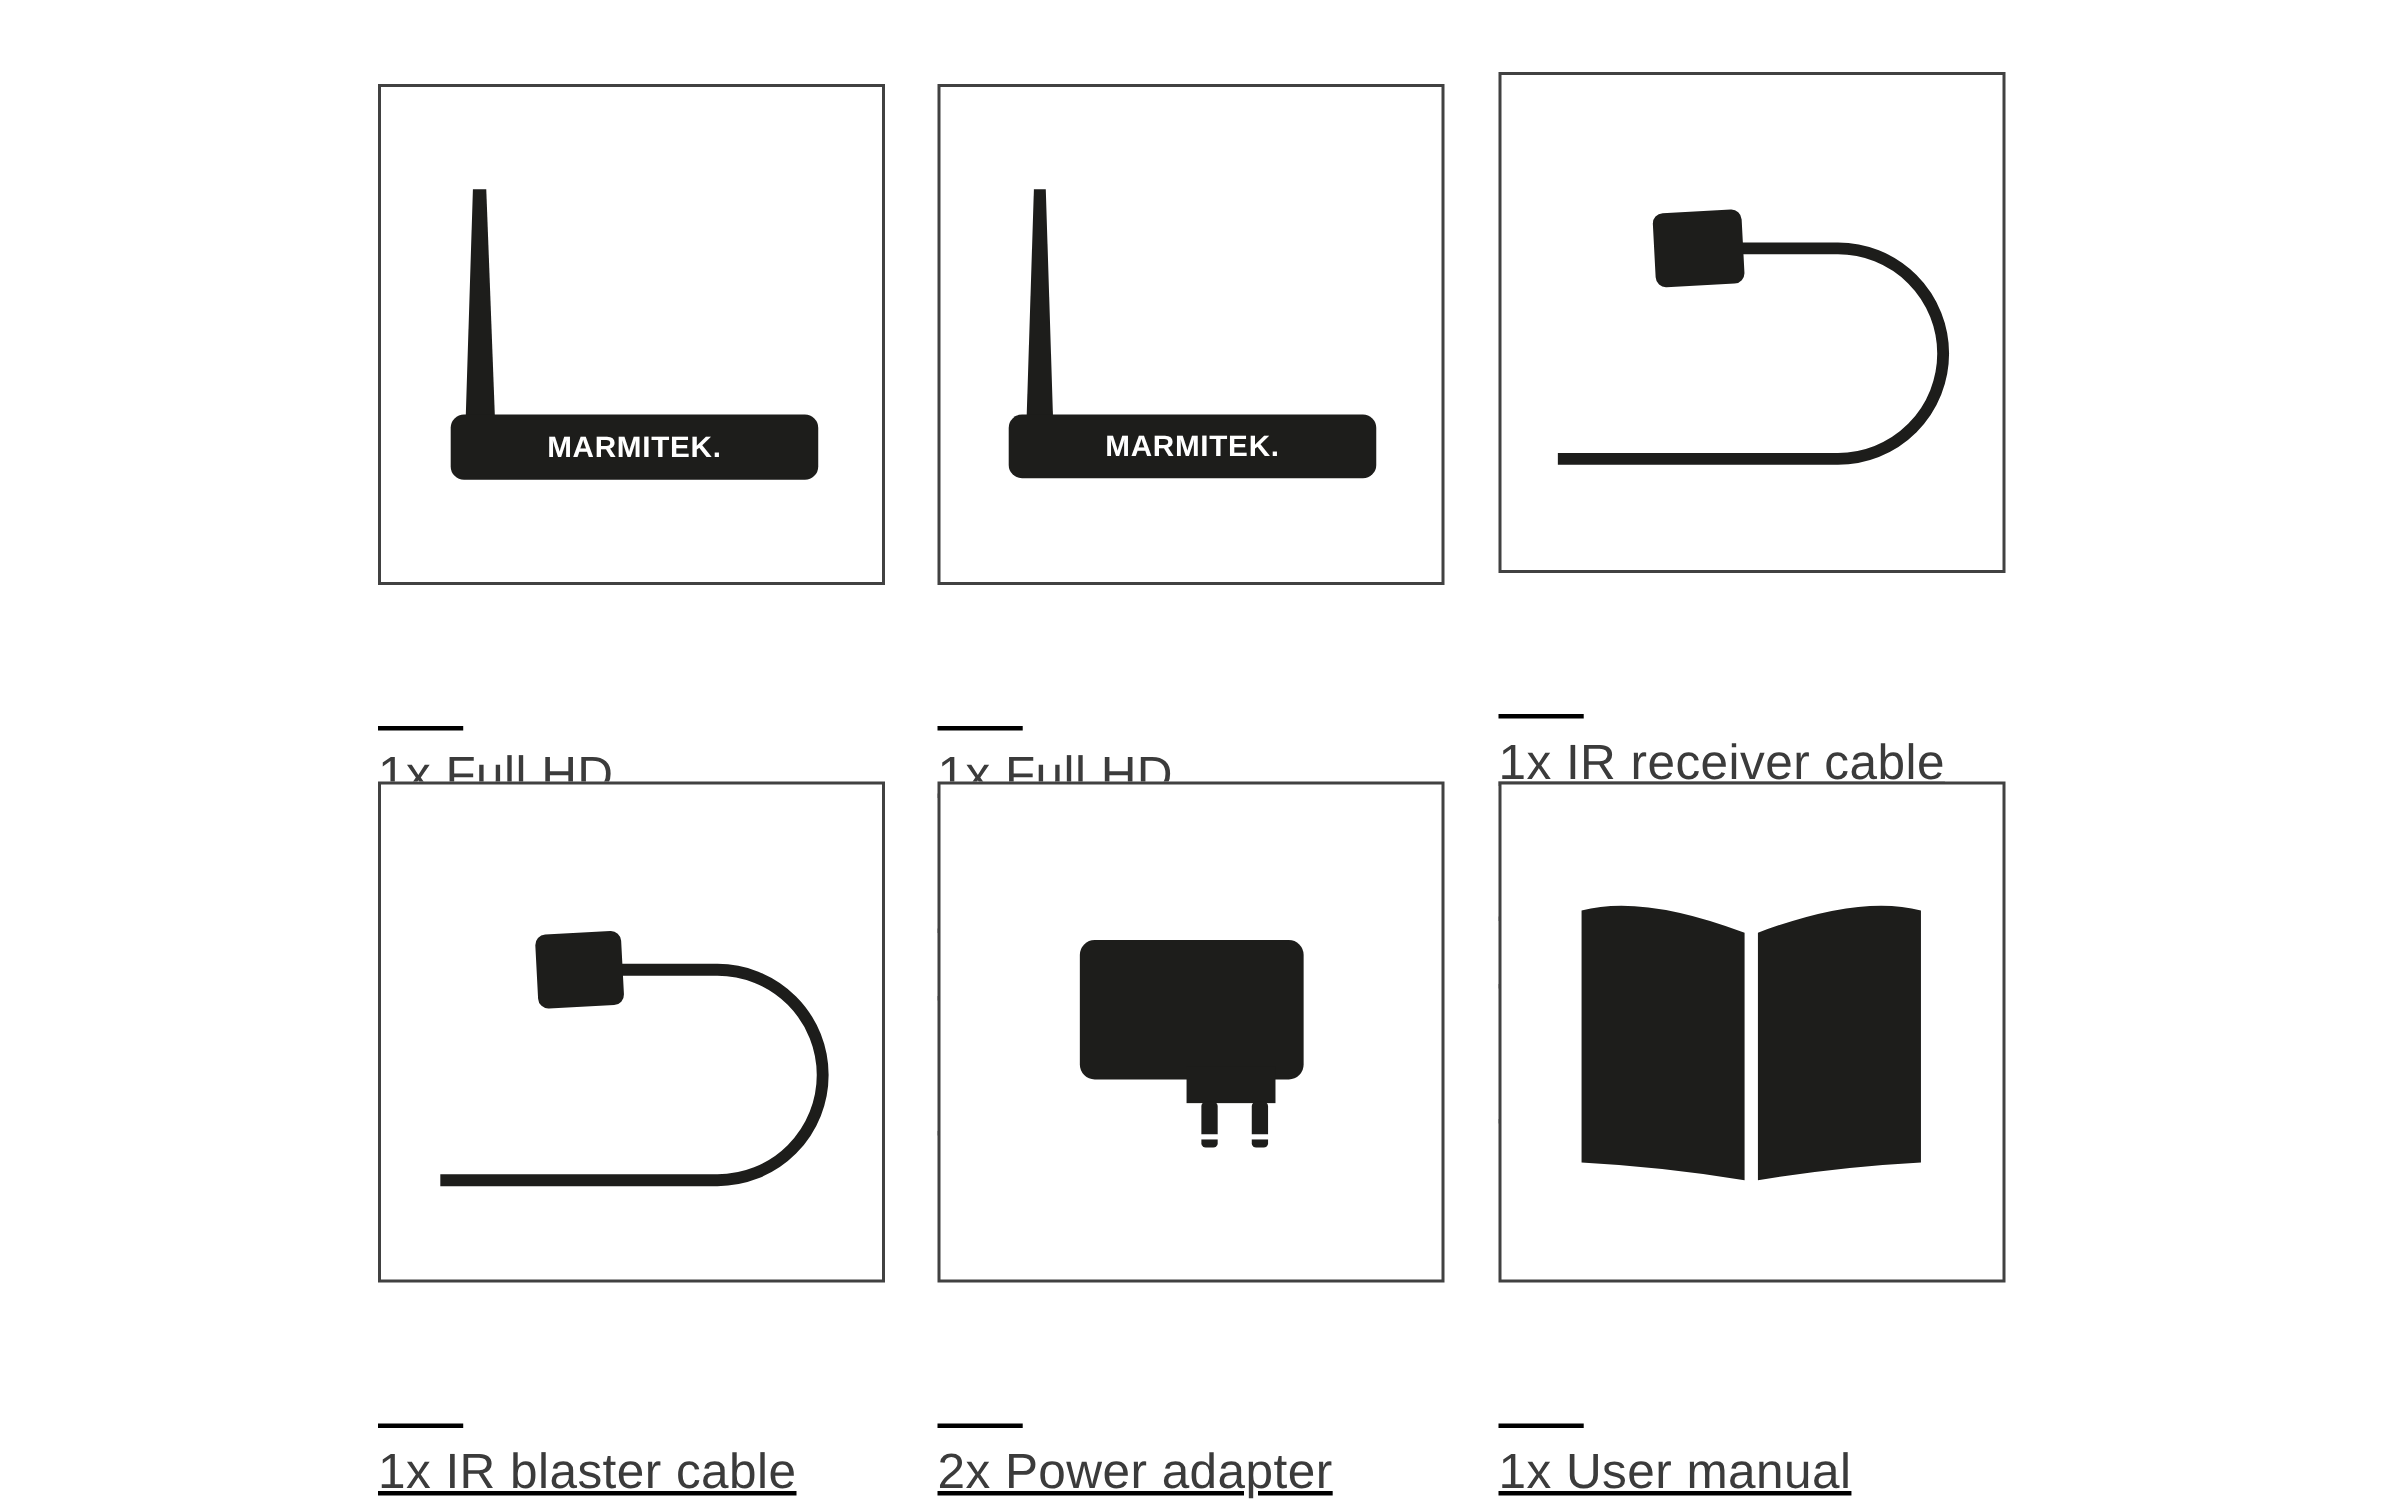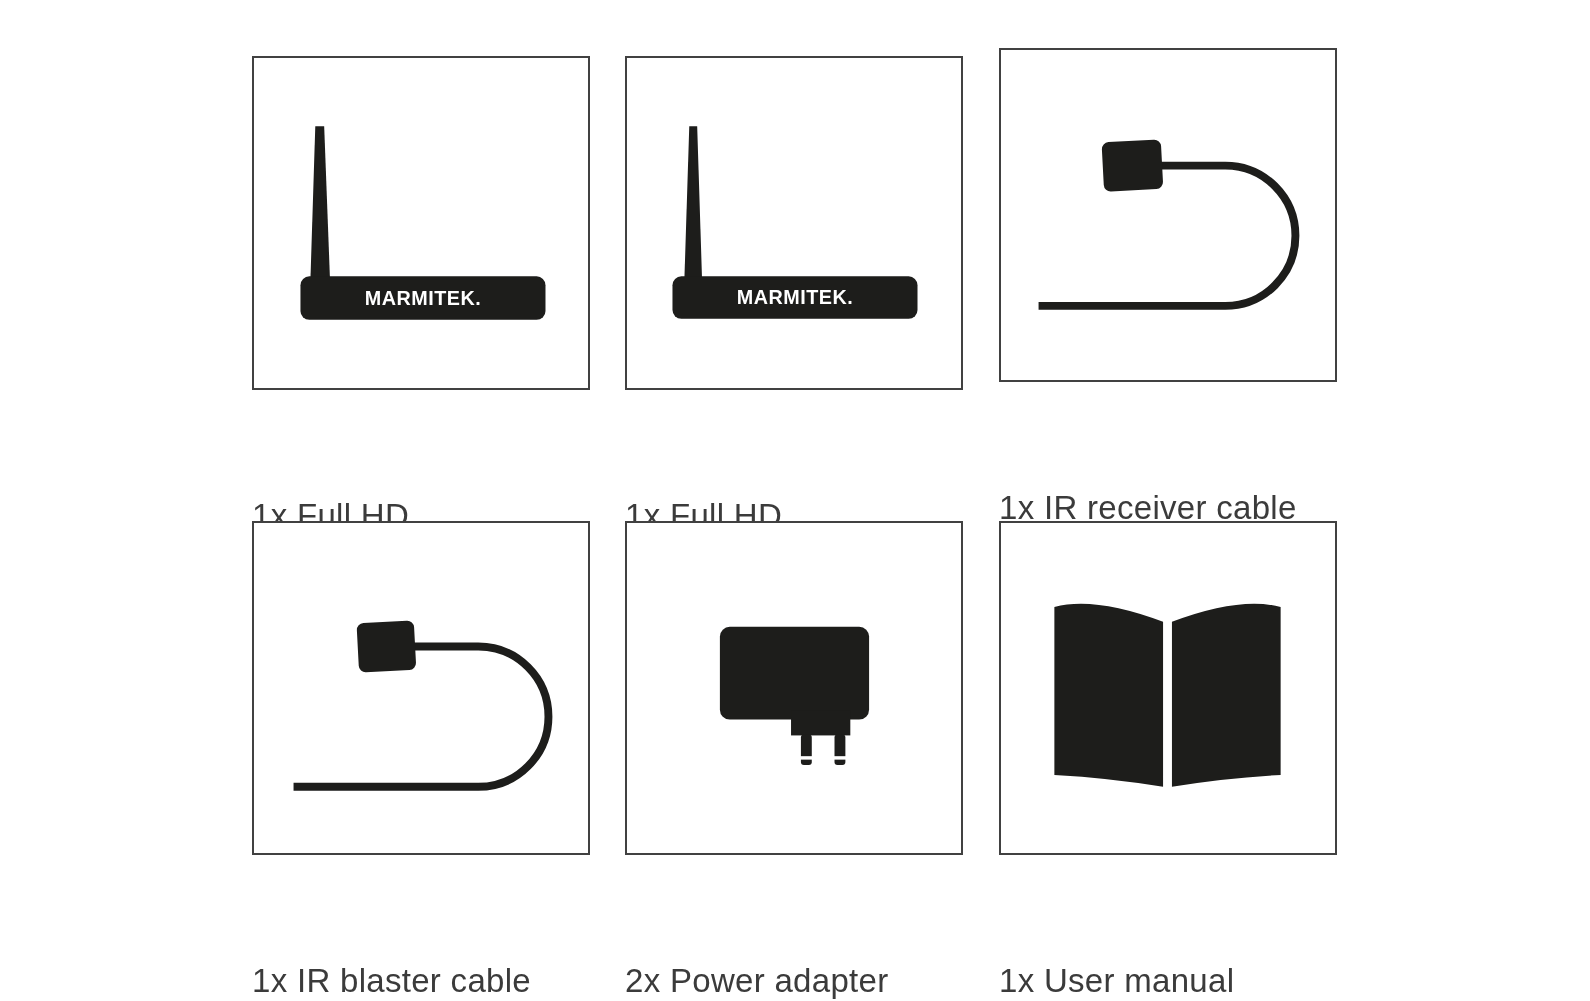--- a/index.html
+++ b/index.html
@@ -11,20 +11,21 @@
   .stage {
     position: relative;
     width: 1590px;
     height: 1001px;
     background: #ffffff;
     overflow: hidden;
   }
   .cell {
     position: absolute;
     width: 338px;
+    text-decoration: underline;
   }
   .pos-r1c1 { left: 252px; top: 56px; }
   .pos-r1c2 { left: 625px; top: 56px; }
   .pos-r1c3 { left: 999px; top: 48px; }
   .pos-r2c1 { left: 252px; top: 521px; }
   .pos-r2c2 { left: 625px; top: 521px; }
   .pos-r2c3 { left: 999px; top: 521px; }
   .box {
     width: 338px;
     height: 334px;

